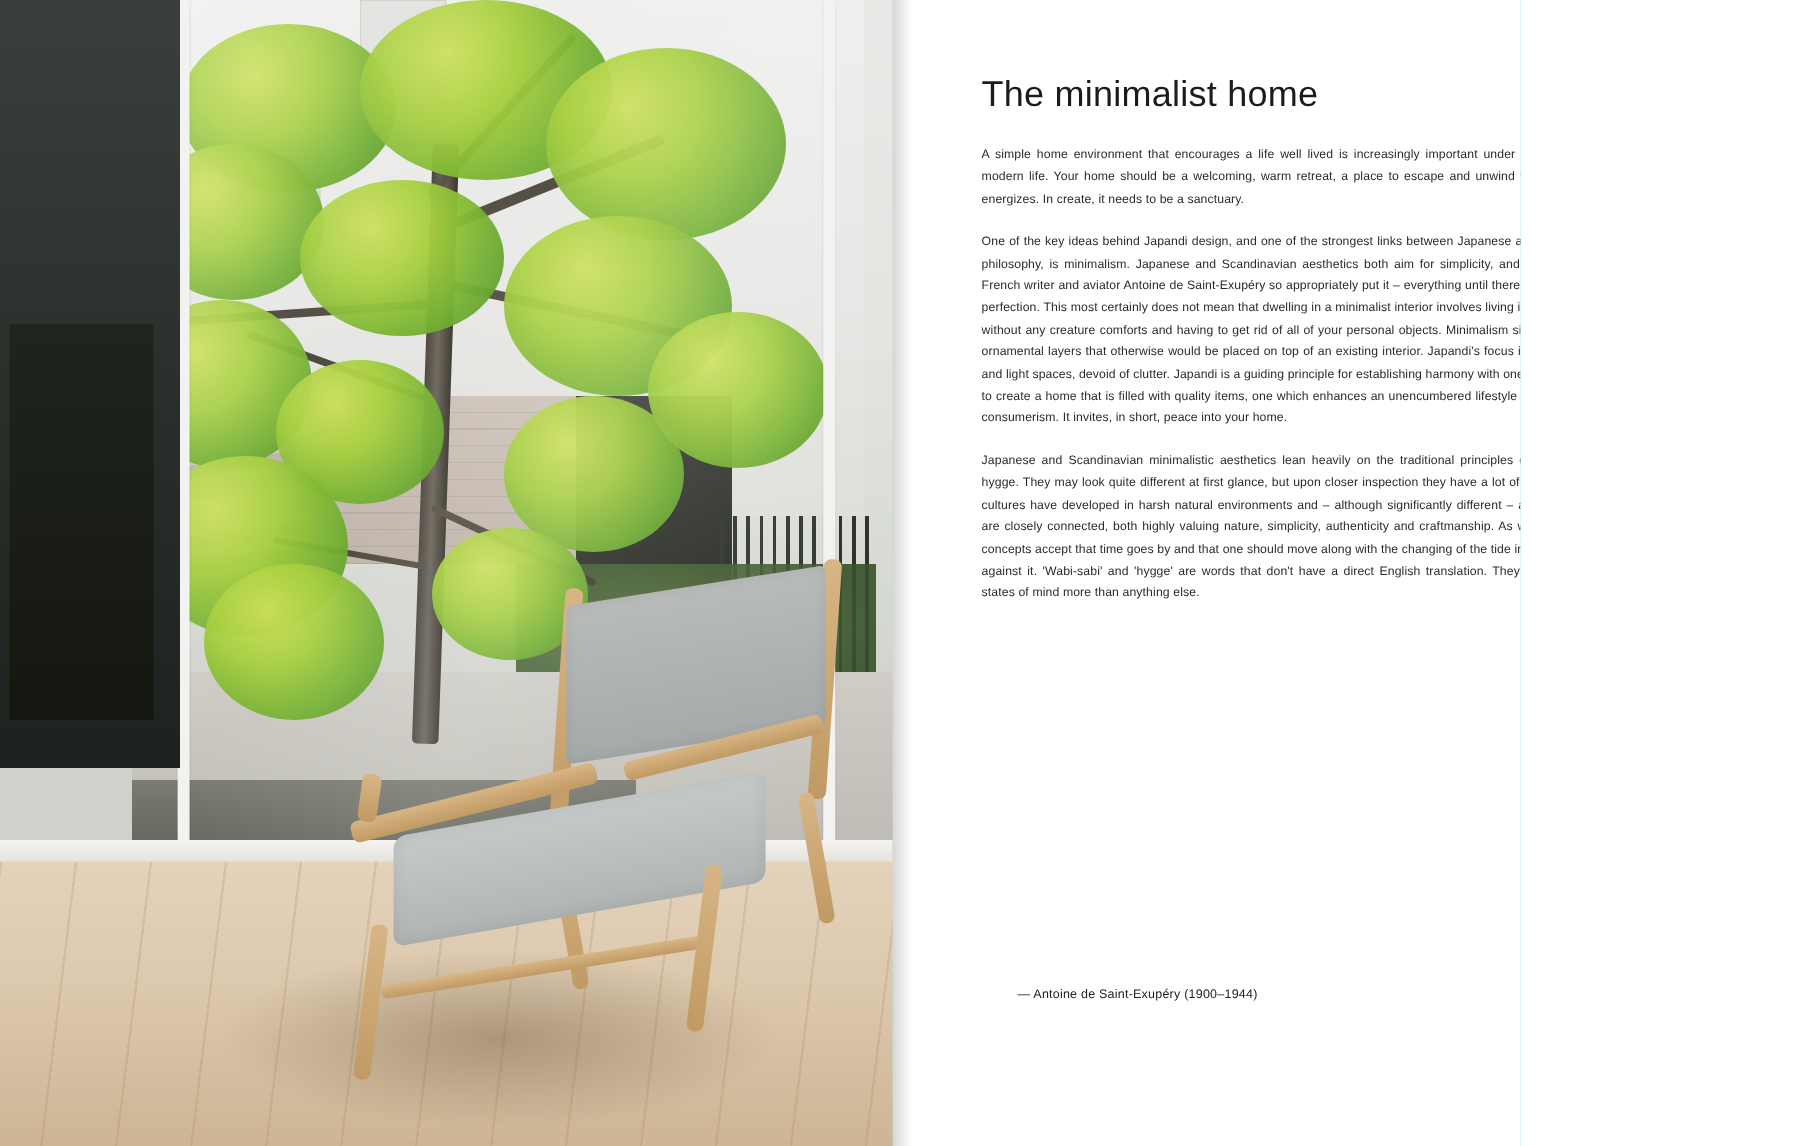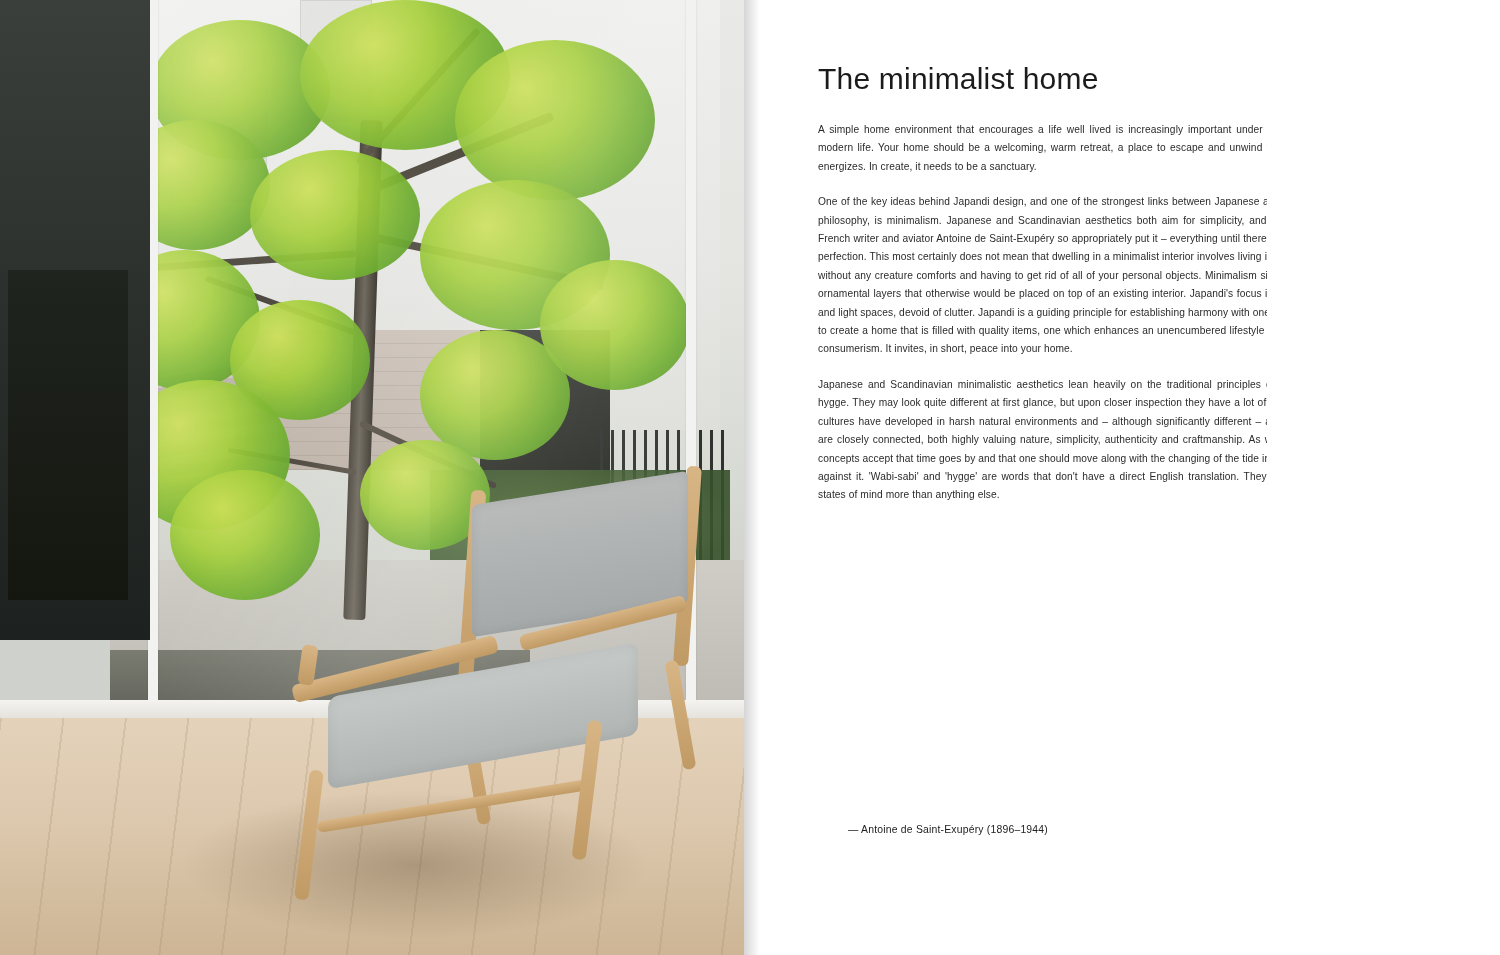--- a/index.html
+++ b/index.html
@@ -357,21 +357,21 @@
 
   <div class="text-page">
     <div class="content">
       <h1 class="title">The minimalist home</h1>
       <p class="body">A simple home environment that encourages a life well lived is increasingly important under the pressures of modern life. Your home should be a welcoming, warm retreat, a place to escape and unwind that inspires and energizes. In create, it needs to be a sanctuary.</p>
       <p class="body">One of the key ideas behind Japandi design, and one of the strongest links between Japanese and Scandinavian philosophy, is minimalism. Japanese and Scandinavian aesthetics both aim for simplicity, and strip away – as French writer and aviator Antoine de Saint-Exupéry so appropriately put it – everything until there's nothing left but perfection. This most certainly does not mean that dwelling in a minimalist interior involves living in a spartan room without any creature comforts and having to get rid of all of your personal objects. Minimalism simply strips away ornamental layers that otherwise would be placed on top of an existing interior. Japandi's focus is on simple lines and light spaces, devoid of clutter. Japandi is a guiding principle for establishing harmony with one's environment – to create a home that is filled with quality items, one which enhances an unencumbered lifestyle devoid of excess consumerism. It invites, in short, peace into your home.</p>
       <p class="body">Japanese and Scandinavian minimalistic aesthetics lean heavily on the traditional principles of wabi-sabi and hygge. They may look quite different at first glance, but upon closer inspection they have a lot of similarities. Both cultures have developed in harsh natural environments and – although significantly different – at their core they are closely connected, both highly valuing nature, simplicity, authenticity and craftmanship. As well as that, both concepts accept that time goes by and that one should move along with the changing of the tide instead of working against it. 'Wabi-sabi' and 'hygge' are words that don't have a direct English translation. They are concepts or states of mind more than anything else.</p>
     </div>
 
     <div class="quote-block">
-      <div class="attribution">— Antoine de Saint-Exupéry (1896–1944)</div>
+      <div class="attribution">— Antoine de Saint-Exupéry (1900–1944)</div>
     </div>
 
     <div class="side-label">CHAPTER 1. JAPANDI</div>
     <div class="folio">11</div>
   </div>
 
   <div class="gutter-shadow"></div>
 </div>
 
 </body></html>

